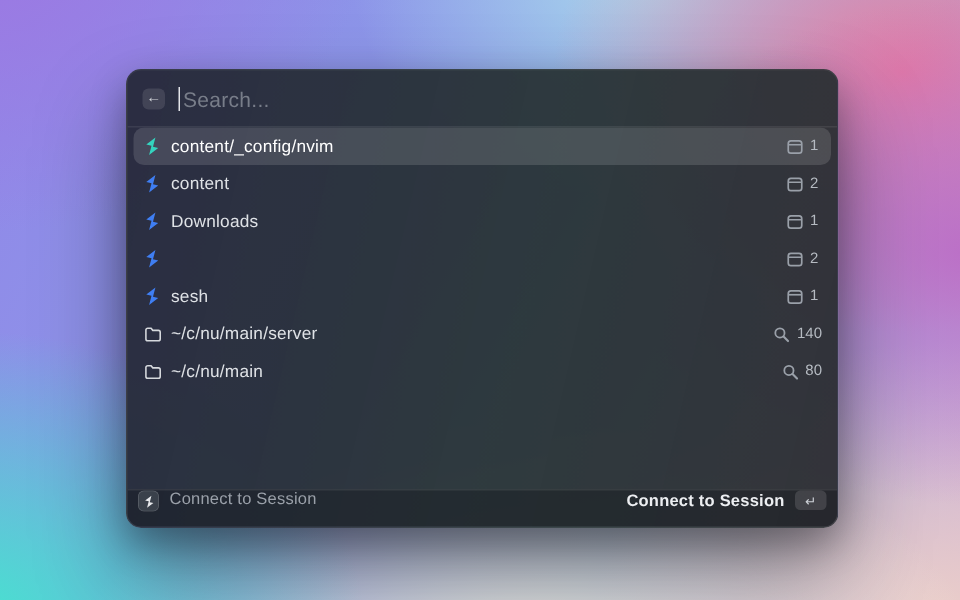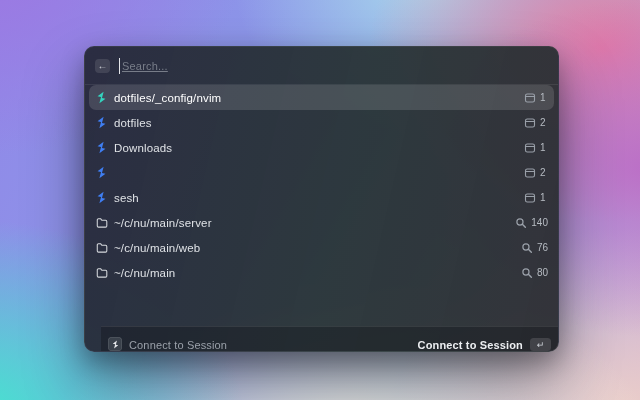--- a/index.html
+++ b/index.html
@@ -20,39 +20,39 @@
     box-shadow:0 30px 60px rgba(0,0,0,.40), 0 10px 24px rgba(0,0,0,.28);
     border:1px solid rgba(255,255,255,.06);box-sizing:border-box;}
   
   .searchbar{height:37px;flex:0 0 37px;display:flex;align-items:center;
     padding:0 10px;border-bottom:1px solid rgba(255,255,255,.08);}
   .back-btn{width:15px;height:14px;border:none;border-radius:4px;flex:0 0 15px;
     background:rgba(255,255,255,.11);color:#d4d7dc;font-size:10px;line-height:14px;
     display:flex;align-items:center;justify-content:center;padding:0;cursor:pointer;
     font-family:"Liberation Sans", sans-serif;}
   .caret{width:1px;height:16px;background:#eef0f3;margin:0 2px 0 9px;opacity:.95;}
-  .placeholder{font-size:11px;color:#787d89;letter-spacing:.2px;text-decoration:underline;}
+  .placeholder{font-size:14px;color:#787d89;letter-spacing:.2px;}
   
   .list{flex:1 1 auto;overflow:hidden;padding:0 4px;}
   .section-title{font-size:10px;font-weight:700;color:#878c96;
     padding:7px 6px 5px 6px;letter-spacing:.2px;}
   .row{height:25px;border-radius:7px;display:flex;align-items:center;
     padding:0 6px;gap:6px;cursor:default;}
   .row.selected{background:rgba(255,255,255,.13);}
   .row-icon{width:13px;height:13px;flex:0 0 13px;display:flex;align-items:center;justify-content:center;}
   .row-label{font-size:11.5px;color:#dfe2e6;letter-spacing:.15px;white-space:nowrap;
     overflow:hidden;text-overflow:ellipsis;}
   .row.selected .row-label{color:#ffffff;}
   .accessory{margin-left:auto;display:flex;align-items:center;gap:4px;flex:0 0 auto;}
   .accessory .acc-icon{width:12px;height:12px;display:flex;align-items:center;justify-content:center;}
   .count{font-size:10px;color:#b6bbc2;min-width:8px;text-align:left;}
   
-  .footer{flex:0 0 24px;height:24px;display:flex;align-items:flex-end;gap:7px;
+  .footer{flex:0 0 24px;height:24px;display:flex;align-items:flex-start;gap:7px;
     padding:0 7px;border-top:1px solid rgba(255,255,255,.09);
-    background:rgba(15,18,24,.35);margin-left:16px;}
+    background:rgba(15,18,24,.35);}
   .app-badge{width:14px;height:14px;border-radius:4px;background:#3a414b;
     display:flex;align-items:center;justify-content:center;flex:0 0 14px;
     box-shadow:inset 0 0 0 .5px rgba(255,255,255,.18);}
   .footer-left-label{font-size:11px;color:#9aa0a9;letter-spacing:.15px;}
   .footer-right{margin-left:auto;display:flex;align-items:center;gap:7px;}
   .action-label{font-size:11px;font-weight:700;color:#eceef1;letter-spacing:.15px;}
   .key-badge{min-width:15px;height:13px;padding:0 3px;border-radius:3.5px;
     background:rgba(255,255,255,.13);color:#ccd0d6;font-size:9px;
     display:flex;align-items:center;justify-content:center;}
 </style>
@@ -70,38 +70,38 @@
       <div class="placeholder">Search...</div>
     </div>
 
     <div class="list" id="list">
         <div class="row selected">
           <span class="row-icon">
             <svg width="13" height="13" viewBox="0 0 16 16">
               <path d="M10.6 0.8 L3.1 6.6 L7.4 7.5 L5.4 15.2 L12.9 9.4 L8.6 8.5 Z" fill="#34d3be"></path>
             </svg>
           </span>
-          <span class="row-label">dotfiles/_config/nvim</span>
+          <span class="row-label">content/_config/nvim</span>
           <span class="accessory">
             <span class="acc-icon">
               <svg width="12" height="12" viewBox="0 0 16 16">
                 <rect x="2" y="2.6" width="12" height="10.8" rx="2.4" fill="none" stroke="#9aa0a9" stroke-width="1.5"></rect>
                 <line x1="2.3" y1="6" x2="13.7" y2="6" stroke="#9aa0a9" stroke-width="1.5"></line>
               </svg>
             </span>
             <span class="count">1</span>
           </span>
         </div>
         <div class="row">
           <span class="row-icon">
             <svg width="13" height="13" viewBox="0 0 16 16">
               <path d="M10.6 0.8 L3.1 6.6 L7.4 7.5 L5.4 15.2 L12.9 9.4 L8.6 8.5 Z" fill="#3f7ef2"></path>
             </svg>
           </span>
-          <span class="row-label">dotfiles</span>
+          <span class="row-label">content</span>
           <span class="accessory">
             <span class="acc-icon">
               <svg width="12" height="12" viewBox="0 0 16 16">
                 <rect x="2" y="2.6" width="12" height="10.8" rx="2.4" fill="none" stroke="#9aa0a9" stroke-width="1.5"></rect>
                 <line x1="2.3" y1="6" x2="13.7" y2="6" stroke="#9aa0a9" stroke-width="1.5"></line>
               </svg>
             </span>
             <span class="count">2</span>
           </span>
         </div>
@@ -163,37 +163,20 @@
           </span>
           <span class="row-label">~/c/nu/main/server</span>
           <span class="accessory">
             <span class="acc-icon">
               <svg width="12" height="12" viewBox="0 0 16 16">
                 <circle cx="6.6" cy="6.6" r="4.1" fill="none" stroke="#9aa0a9" stroke-width="1.6"></circle>
                 <line x1="9.8" y1="9.8" x2="13.8" y2="13.8" stroke="#9aa0a9" stroke-width="1.9" stroke-linecap="round"></line>
               </svg>
             </span>
             <span class="count">140</span>
-          </span>
-        </div>
-        <div class="row">
-          <span class="row-icon">
-            <svg width="12" height="12" viewBox="0 0 16 16">
-              <path d="M1.7 4 a1.6 1.6 0 0 1 1.6 -1.6 h3 l1.5 1.9 h5 a1.6 1.6 0 0 1 1.6 1.6 v6 a1.6 1.6 0 0 1 -1.6 1.6 h-9.5 a1.6 1.6 0 0 1 -1.6 -1.6 Z" fill="none" stroke="#d6d9dd" stroke-width="1.4"></path>
-            </svg>
-          </span>
-          <span class="row-label">~/c/nu/main/web</span>
-          <span class="accessory">
-            <span class="acc-icon">
-              <svg width="12" height="12" viewBox="0 0 16 16">
-                <circle cx="6.6" cy="6.6" r="4.1" fill="none" stroke="#9aa0a9" stroke-width="1.6"></circle>
-                <line x1="9.8" y1="9.8" x2="13.8" y2="13.8" stroke="#9aa0a9" stroke-width="1.9" stroke-linecap="round"></line>
-              </svg>
-            </span>
-            <span class="count">76</span>
           </span>
         </div>
         <div class="row">
           <span class="row-icon">
             <svg width="12" height="12" viewBox="0 0 16 16">
               <path d="M1.7 4 a1.6 1.6 0 0 1 1.6 -1.6 h3 l1.5 1.9 h5 a1.6 1.6 0 0 1 1.6 1.6 v6 a1.6 1.6 0 0 1 -1.6 1.6 h-9.5 a1.6 1.6 0 0 1 -1.6 -1.6 Z" fill="none" stroke="#d6d9dd" stroke-width="1.4"></path>
             </svg>
           </span>
           <span class="row-label">~/c/nu/main</span>
           <span class="accessory">

